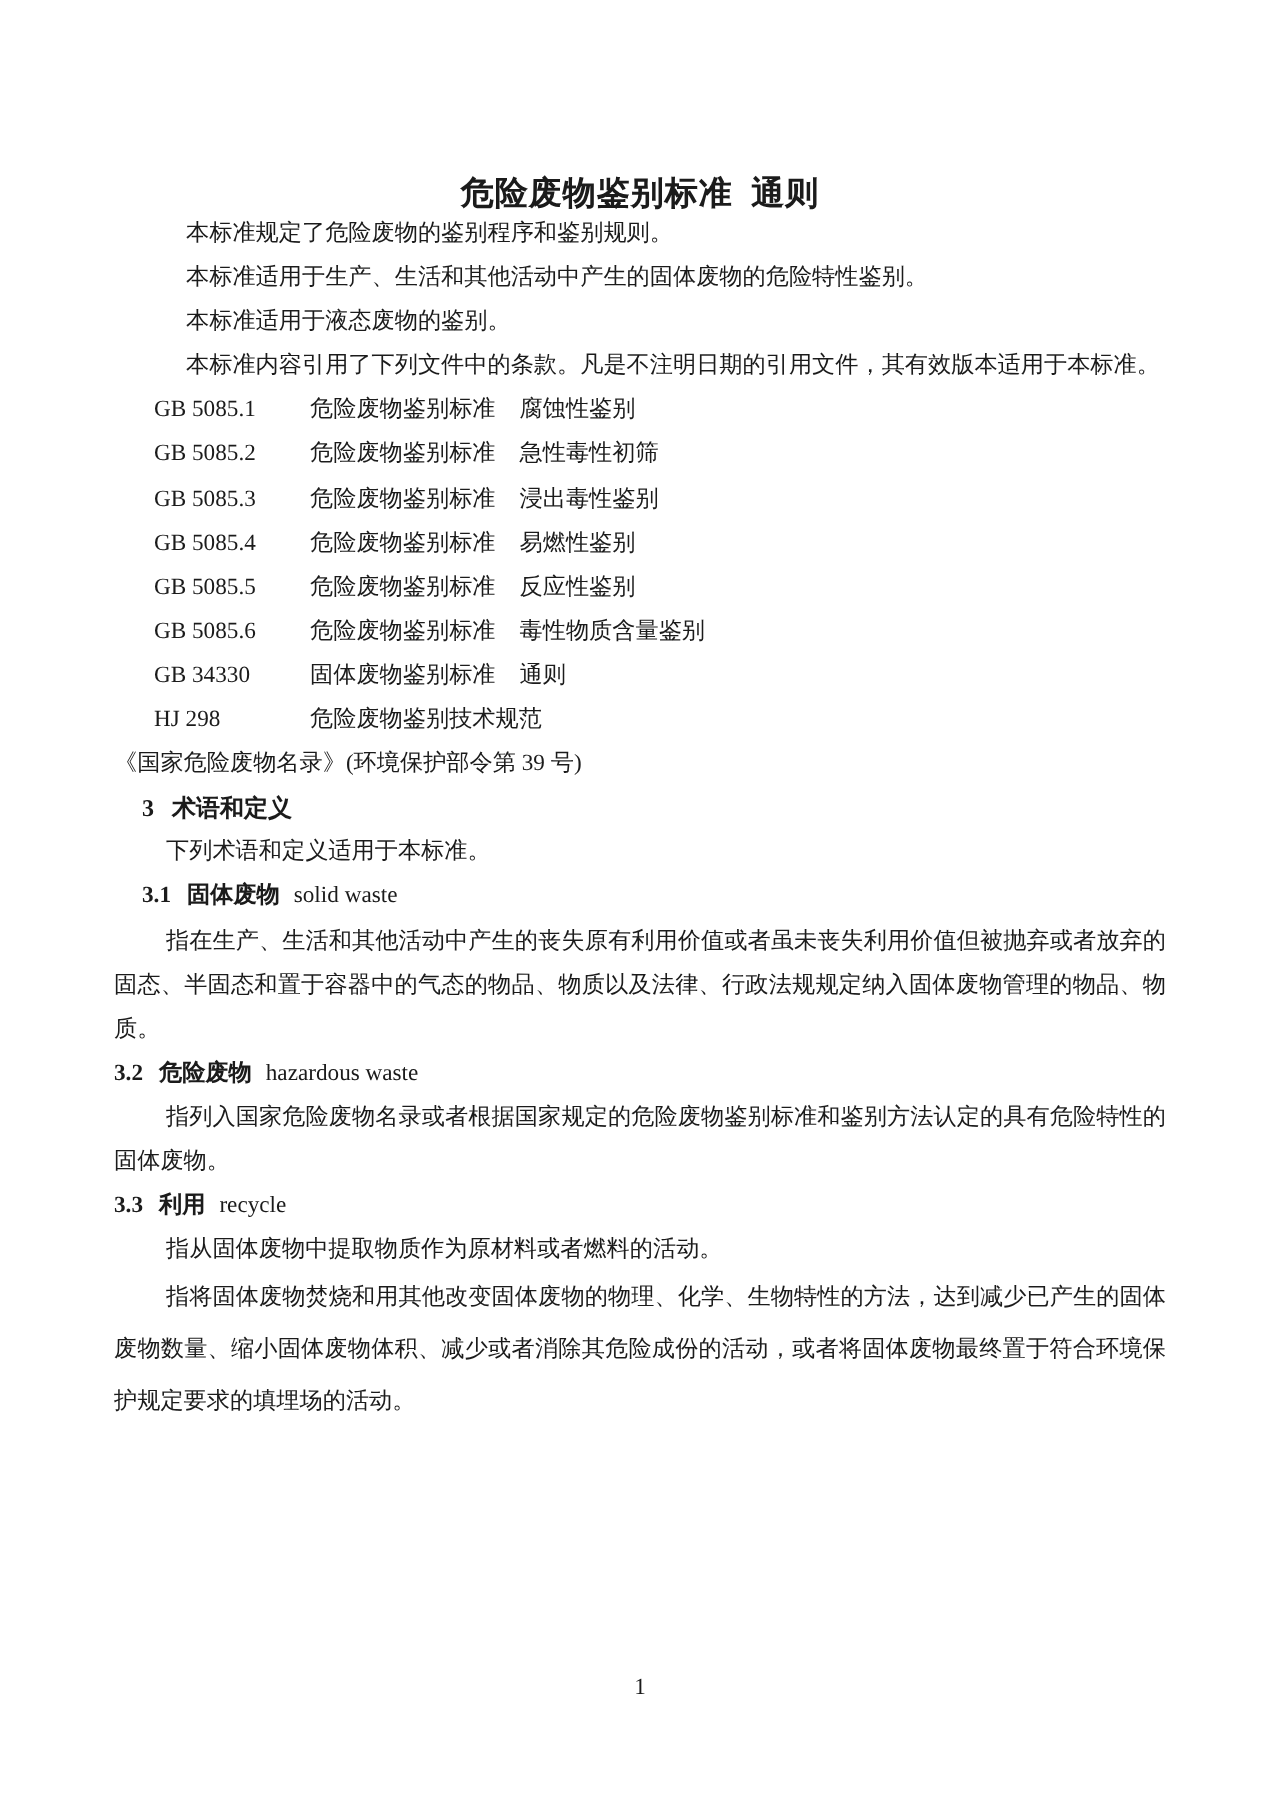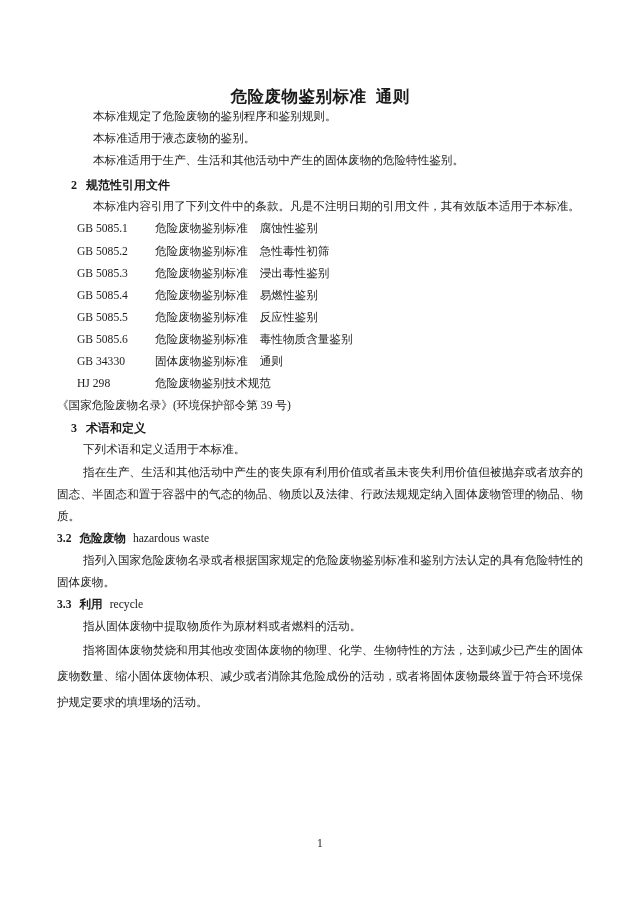--- a/index.html
+++ b/index.html
@@ -83,24 +83,23 @@
 </style>
 </head>
 <body>
 
 <div class="page">
   <div class="content">
 
     <div class="doc-title">危险废物鉴别标准  通则</div>
 
     <p class="para">本标准规定了危险废物的鉴别程序和鉴别规则。</p>
+    <p class="para">本标准适用于生产、生活和其他活动中产生的固体废物的危险特性鉴别。</p>
     <p class="para">本标准适用于液态废物的鉴别。</p>
-    <p class="para">本标准适用于生产、生活和其他活动中产生的固体废物的危险特性鉴别。</p>
 
-    <h2 class="sec-heading mt2"><span class="h-num">2</span><span>规范性引用文件</span></h2>
     <p class="para">本标准内容引用了下列文件中的条款。凡是不注明日期的引用文件，其有效版本适用于本标准。</p>
 
     <div class="ref-row">
         <span class="ref-code">GB 5085.1</span>
         <span class="ref-series">危险废物鉴别标准</span>
         <span class="ref-subtitle">腐蚀性鉴别</span>
       </div>
     <div class="ref-row">
         <span class="ref-code">GB 5085.2</span>
         <span class="ref-series">危险废物鉴别标准</span>
@@ -135,20 +134,21 @@
         <span class="ref-code">HJ 298</span>
         <span class="ref-series">危险废物鉴别技术规范</span>
         <span class="ref-subtitle"></span>
       </div>
 
     <div class="catalog-line">《国家危险废物名录》(环境保护部令第 39 号)</div>
 
     <h2 class="sec-heading"><span class="h-num">3</span><span>术语和定义</span></h2>
     <p class="para flush">下列术语和定义适用于本标准。</p>
 
+    <h3 class="term-heading indented"><span class="t-num">3.1</span><span class="t-zh">固体废物</span><span class="t-en">solid waste</span></h3>
     <p class="term-def">指在生产、生活和其他活动中产生的丧失原有利用价值或者虽未丧失利用价值但被抛弃或者放弃的固态、半固态和置于容器中的气态的物品、物质以及法律、行政法规规定纳入固体废物管理的物品、物质。</p>
 
     <h3 class="term-heading"><span class="t-num">3.2</span><span class="t-zh">危险废物</span><span class="t-en">hazardous waste</span></h3>
     <p class="term-def">指列入国家危险废物名录或者根据国家规定的危险废物鉴别标准和鉴别方法认定的具有危险特性的固体废物。</p>
 
     <h3 class="term-heading"><span class="t-num">3.3</span><span class="t-zh">利用</span><span class="t-en">recycle</span></h3>
     <p class="term-def">指从固体废物中提取物质作为原材料或者燃料的活动。</p>
 
     <p class="term-def loose">指将固体废物焚烧和用其他改变固体废物的物理、化学、生物特性的方法，达到减少已产生的固体废物数量、缩小固体废物体积、减少或者消除其危险成份的活动，或者将固体废物最终置于符合环境保护规定要求的填埋场的活动。</p>
 

